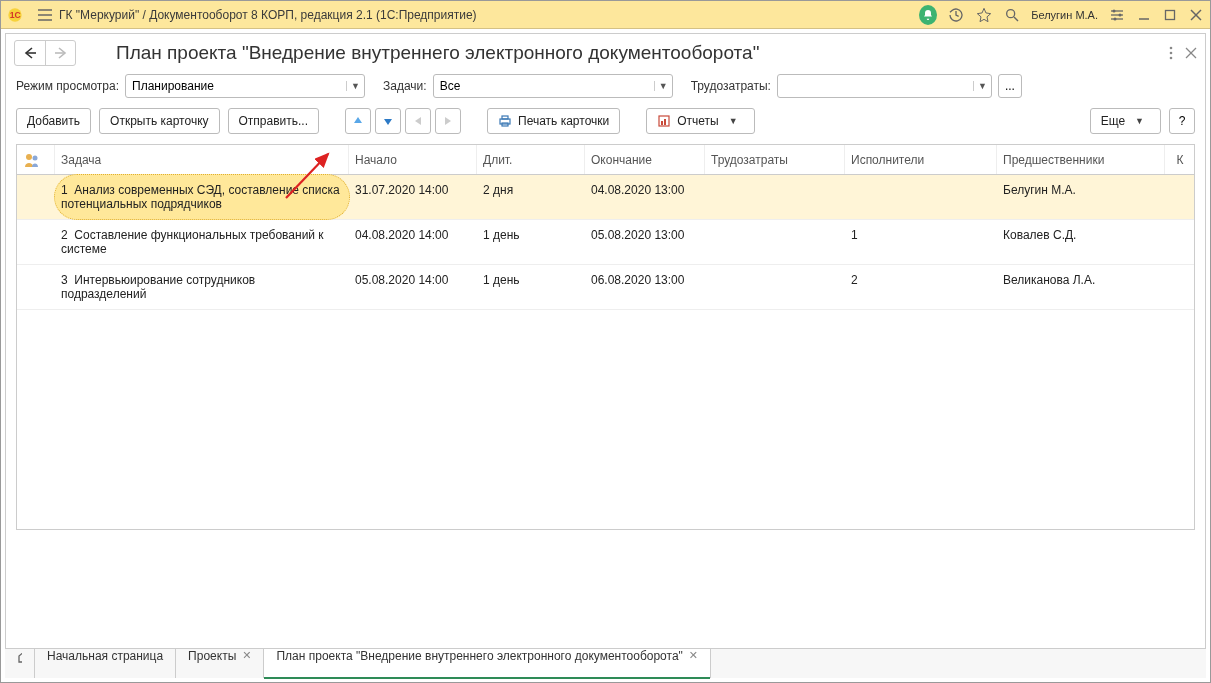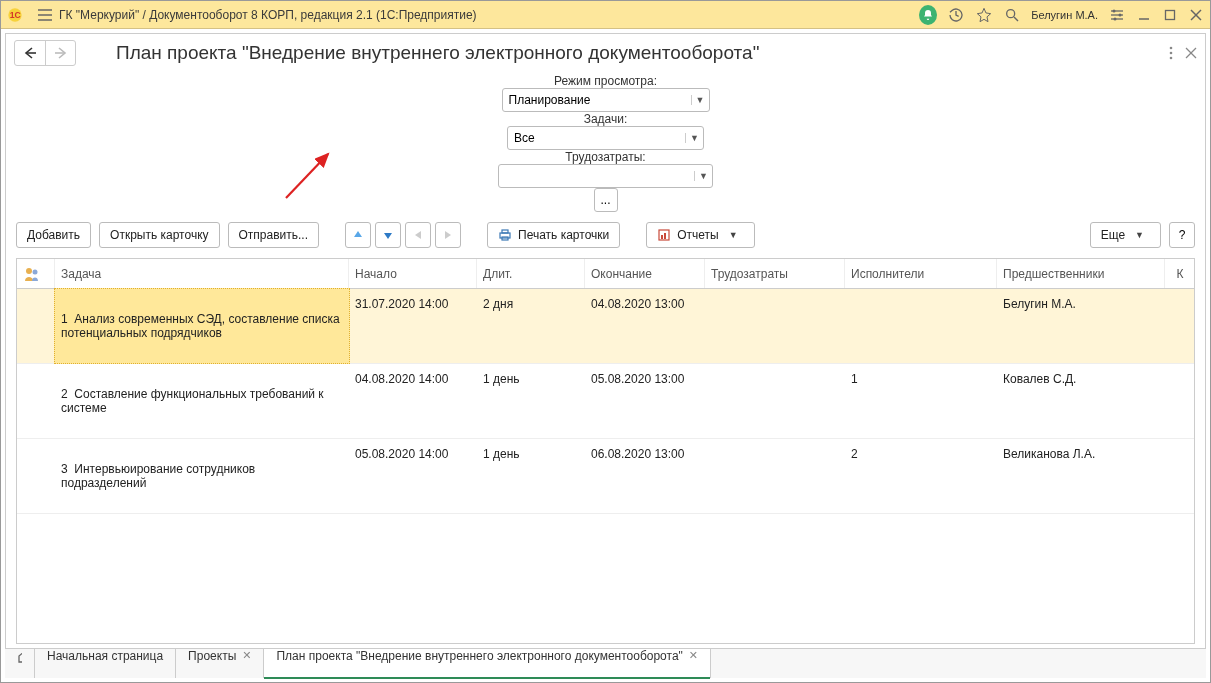--- a/index.html
+++ b/index.html
@@ -50,22 +50,22 @@
   .nav-btns { display:flex; border:1px solid #ccc; border-radius:3px; height:26px; }
   .nav-btn { width:30px; display:flex; align-items:center; justify-content:center; cursor:pointer; }
   .nav-btn + .nav-btn { border-left:1px solid #ccc; }
   .page-title { font-size: 19px; color:#333; margin-left: 32px; }
   .page-header-right { margin-left:auto; display:flex; gap:12px; align-items:center; }
   .vdots, .close-x { cursor:pointer; color:#777; }
 
   .filter-row {
     display:flex;
     align-items:center;
+    gap:6px;
     padding: 6px 10px;
-    flex-direction: column;
   }
   .filter-label { color:#333; }
   .select-box { height:24px; border:1px solid #bbb; border-radius:3px; display:flex; align-items:center; padding:0 4px 0 6px; background:#fff; }
   .select-box .dd { margin-left:auto; border-left:1px solid #ccc; padding-left:4px; color:#555; font-size:9px; }
   .small-btn { height:24px; width:24px; border:1px solid #bbb; border-radius:3px; background:#fff; display:flex; align-items:center; justify-content:center; cursor:pointer; }
 
   .toolbar {
     display:flex;
     gap:8px;
     padding: 4px 10px 10px 10px;
@@ -92,21 +92,21 @@
     grid-template-columns: 38px 294px 128px 108px 120px 140px 152px 168px 30px;
     align-items:stretch;
   }
   .grid-head { background:#fff; height:30px; border-bottom:1px solid #ccc; }
   .gh { padding:6px 6px; font-size:12px; color:#555; border-right:1px solid #eee; display:flex; align-items:center; }
   .gh:last-child { border-right:none; justify-content:center; }
   .grid-body .grid-row { border-bottom:1px solid #eee; }
   .gc { padding:8px 6px; font-size:12px; color:#222; }
   .row-selected { background:#fff5d7; }
   .row-selected .task-cell { background:#ffe89a; border:1px dotted #e0b030; margin:-1px; }
-  .task-cell { padding:23px 6px; }
+  .task-cell { padding:8px 6px;border-radius:23px; }
 
   .tabs-bar {
     position:absolute;
     left:4px; right:4px; bottom:4px;
     height:30px;
     border-top:1px solid #ccc;
     display:flex;
     align-items:stretch;
     background:#f7f7f7;
   }
@@ -237,27 +237,27 @@
           <svg width="12" height="12">
             <line x1="1" y1="1" x2="11" y2="11" stroke="#888" stroke-width="1.3"></line>
             <line x1="11" y1="1" x2="1" y2="11" stroke="#888" stroke-width="1.3"></line>
           </svg>
         </span>
     </div>
   </div>
 
   <div class="filter-row">
     <span class="filter-label">Режим просмотра:</span>
-    <div class="select-box" style="width:208px">
+    <div class="select-box" style="width:240px">
       <span>Планирование</span>
       <span class="dd">▼</span>
     </div>
     <span style="width:6px"></span>
     <span class="filter-label">Задачи:</span>
-    <div class="select-box" style="width:197px">
+    <div class="select-box" style="width:240px">
       <span>Все</span>
       <span class="dd">▼</span>
     </div>
     <span style="width:6px"></span>
     <span class="filter-label">Трудозатраты:</span>
     <div class="select-box" style="width:215px">
       <span></span>
       <span class="dd">▼</span>
     </div>
     <div class="small-btn">

